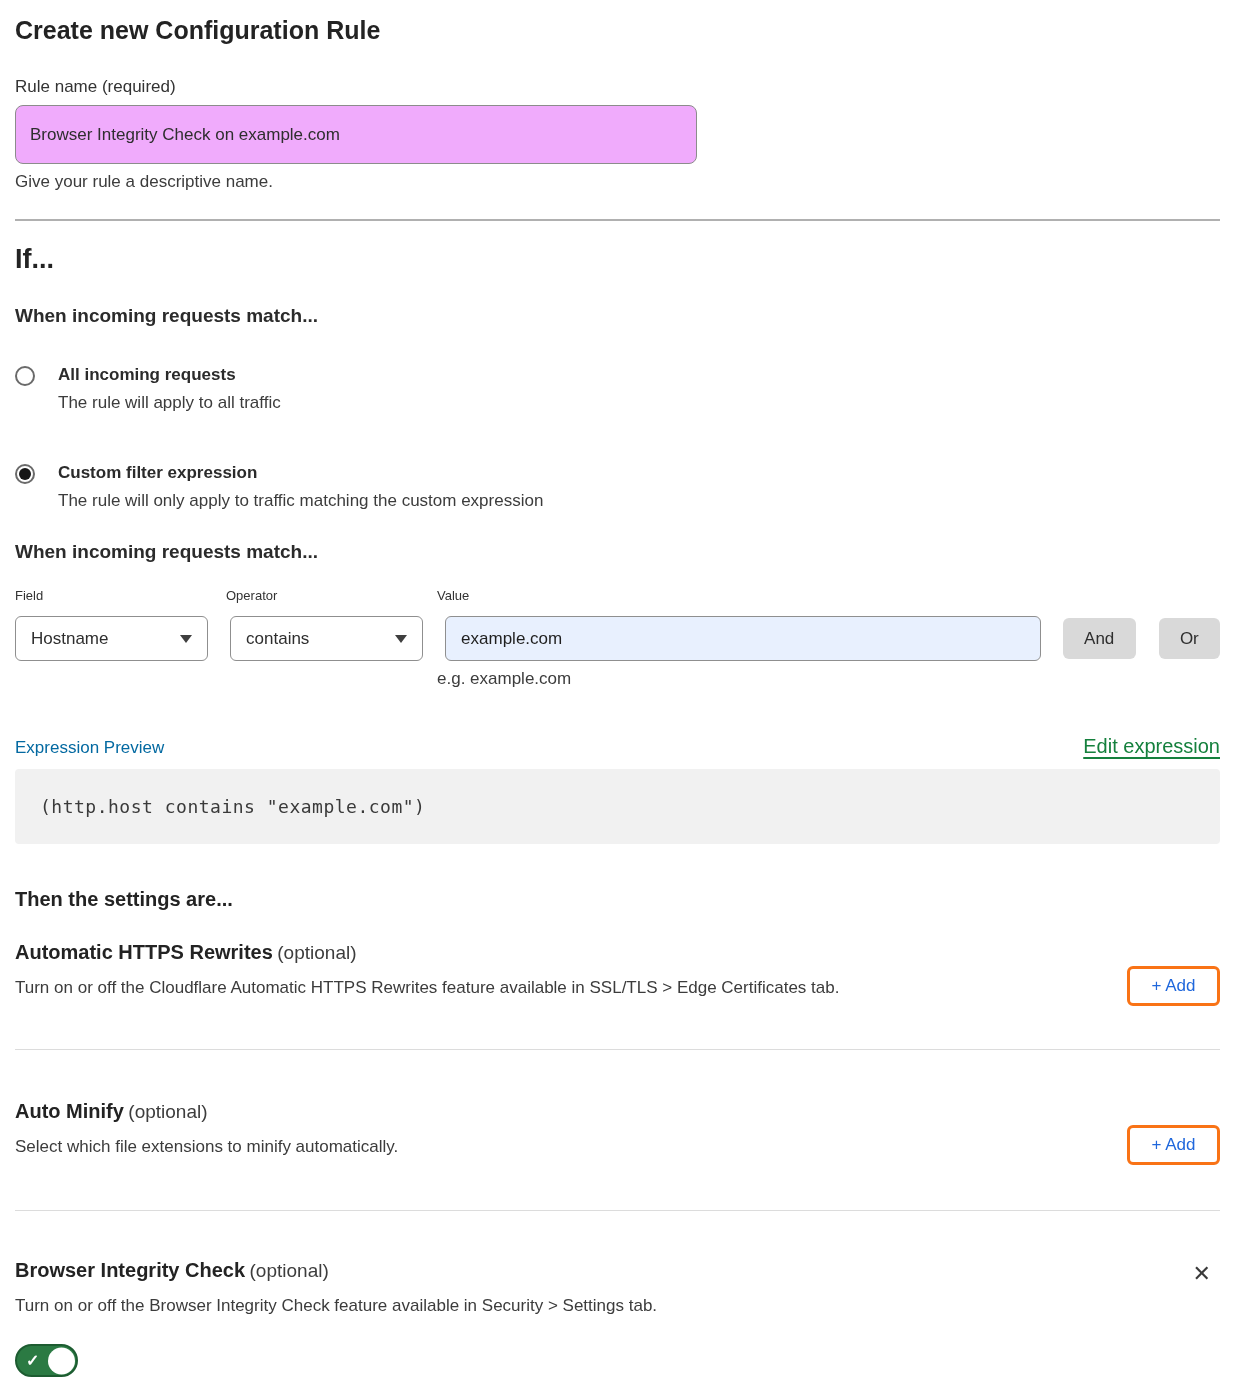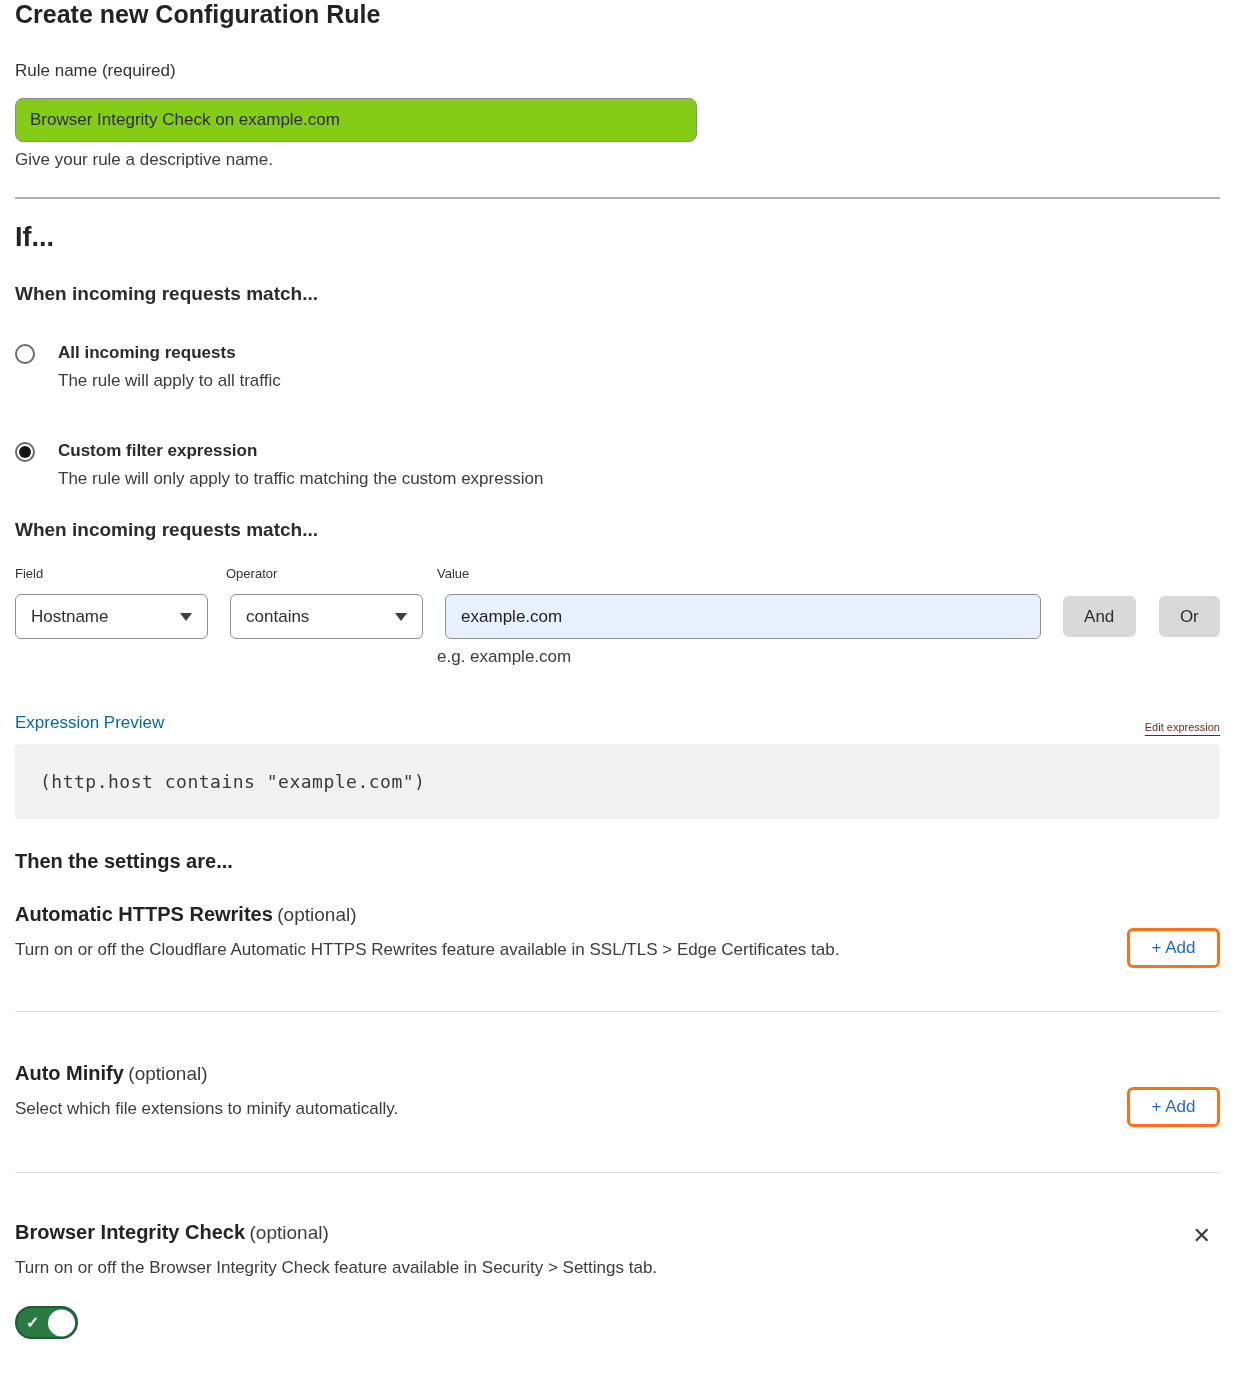--- a/index.html
+++ b/index.html
@@ -5,28 +5,28 @@
   * { box-sizing: border-box; margin: 0; padding: 0; }
   html, body { background: #ffffff; }
   body {
     width: 1237px; height: 1377px; overflow: hidden;
     font-family: "Liberation Sans", sans-serif;
     color: #2e2e2e;
     -webkit-font-smoothing: antialiased;
   }
   .container { padding: 0 17px 0 15px; }
 
-  h1.page-title { font-size: 25px; font-weight: 700; color: #232323; }
+  h1.page-title { font-size: 25px; font-weight: 700; margin-top: 16px; color: #232323; }
 
   .field-label { font-size: 17px; margin-top: 32px; color: #333; }
   .rule-input {
-    display: block; margin-top: 17px; width: 682px; height: 44px;
+    display: block; margin-top: 8px; width: 682px; height: 59px;
     border: 1px solid #8c8c8c; border-radius: 8px;
     font-family: "Liberation Sans", sans-serif; font-size: 17px; color: #2e2e2e;
-    padding: 0 14px; outline: none; background: #84cc16;
+    padding: 0 14px; outline: none; background: #f0abfc;
   }
   .helper { font-size: 17px; margin-top: 8px; color: #3c3c3c; }
 
   .divider-strong { border: none; border-top: 2px solid #b0b0b0; margin-top: 27px; }
   .divider-light  { border: none; border-top: 1px solid #dcdcdc; }
 
   h2.if-heading { font-size: 27px; font-weight: 700; margin-top: 23px; color: #232323; }
   h3.sub-heading { font-size: 19px; font-weight: 700; margin-top: 30px; color: #2b2b2b; }
 
   .radio-row { display: flex; gap: 23px; margin-top: 38px; cursor: pointer; }
@@ -67,33 +67,33 @@
     font-family: Liberation Sans, sans-serif; font-size: 17px; color: #2e2e2e; cursor: pointer;
   }
   .and-btn { width: 76px; }
   .or-btn  { width: 64px; margin-left: 1px; }
 
   .eg-helper { font-size: 17px; color: #3c3c3c; margin-top: 8px; margin-left: 422px; }
 
   .expr-row { display: flex; justify-content: space-between; align-items: flex-end; margin-top: 46px; }
   .expr-label { font-size: 17px; color: #0369a1; }
   .link {
-    font-size: 11px; color: #7f1d1d; text-decoration: underline;
+    font-size: 20px; color: #15803d; text-decoration: underline;
     text-underline-offset: 4px; cursor: pointer;
   }
   .code-box {
     margin-top: 11px; height: 75px; background: #f1f1f1; border-radius: 4px;
     display: flex; align-items: center; padding: 0 25px;
   }
   .code-text {
     font-family: "DejaVu Sans Mono", "Liberation Mono", monospace;
     font-size: 18px; color: #3a3a3a; letter-spacing: 0.5px;
   }
 
-  h3.then-heading { font-size: 20px; font-weight: 700; margin-top: 31px; color: #232323; }
+  h3.then-heading { font-size: 20px; font-weight: 700; margin-top: 44px; color: #232323; }
 
   .setting { display: flex; justify-content: space-between; align-items: flex-start; }
   .setting-1 { margin-top: 30px; }
   .setting-2 { margin-top: 50px; }
   .setting-3 { margin-top: 48px; }
   .setting-title { font-size: 20px; font-weight: 700; color: #232323; }
   .setting-optional { font-size: 19px; font-weight: 400; color: #3d3d3d; }
   .setting-desc { font-size: 17px; margin-top: 14px; color: #3c3c3c; max-width: 1000px; }
   .add-btn {
     width: 93px; height: 40px; margin-top: 25px; flex: none;

